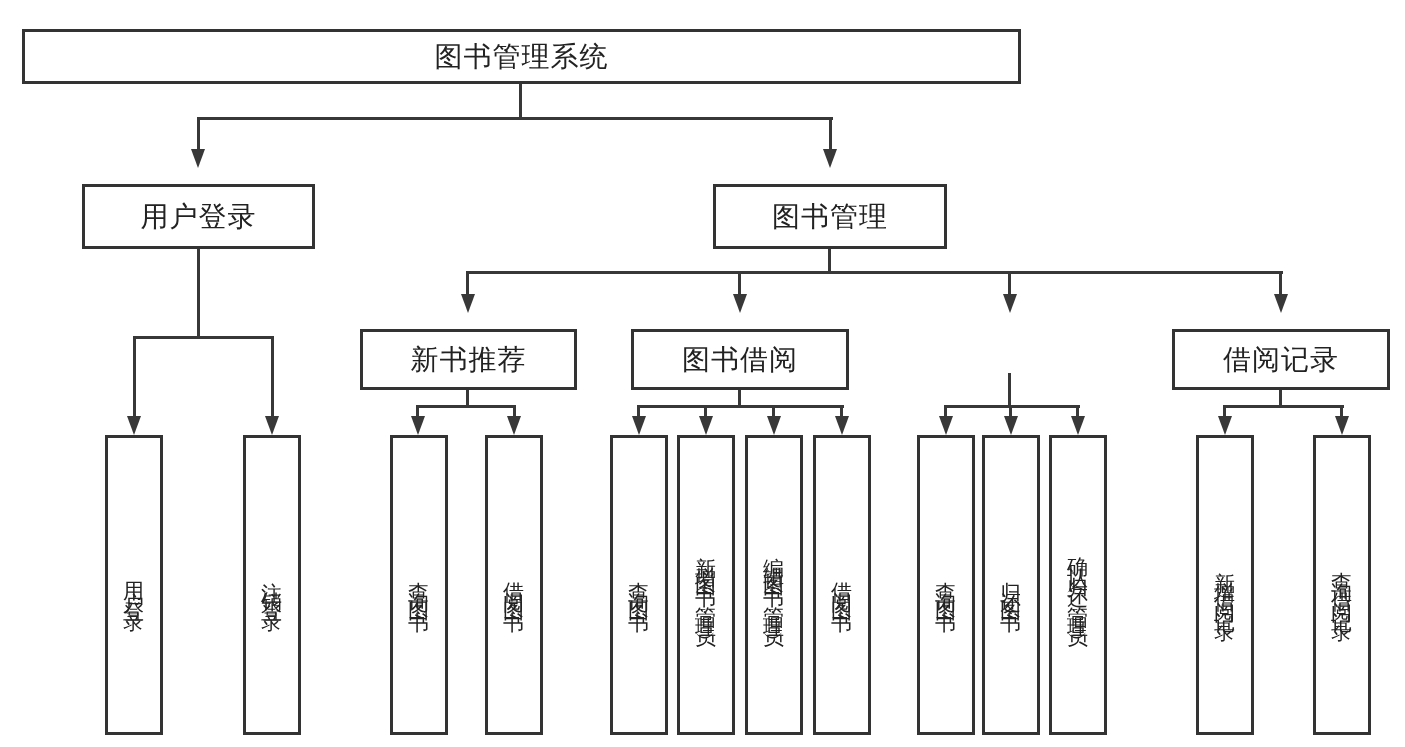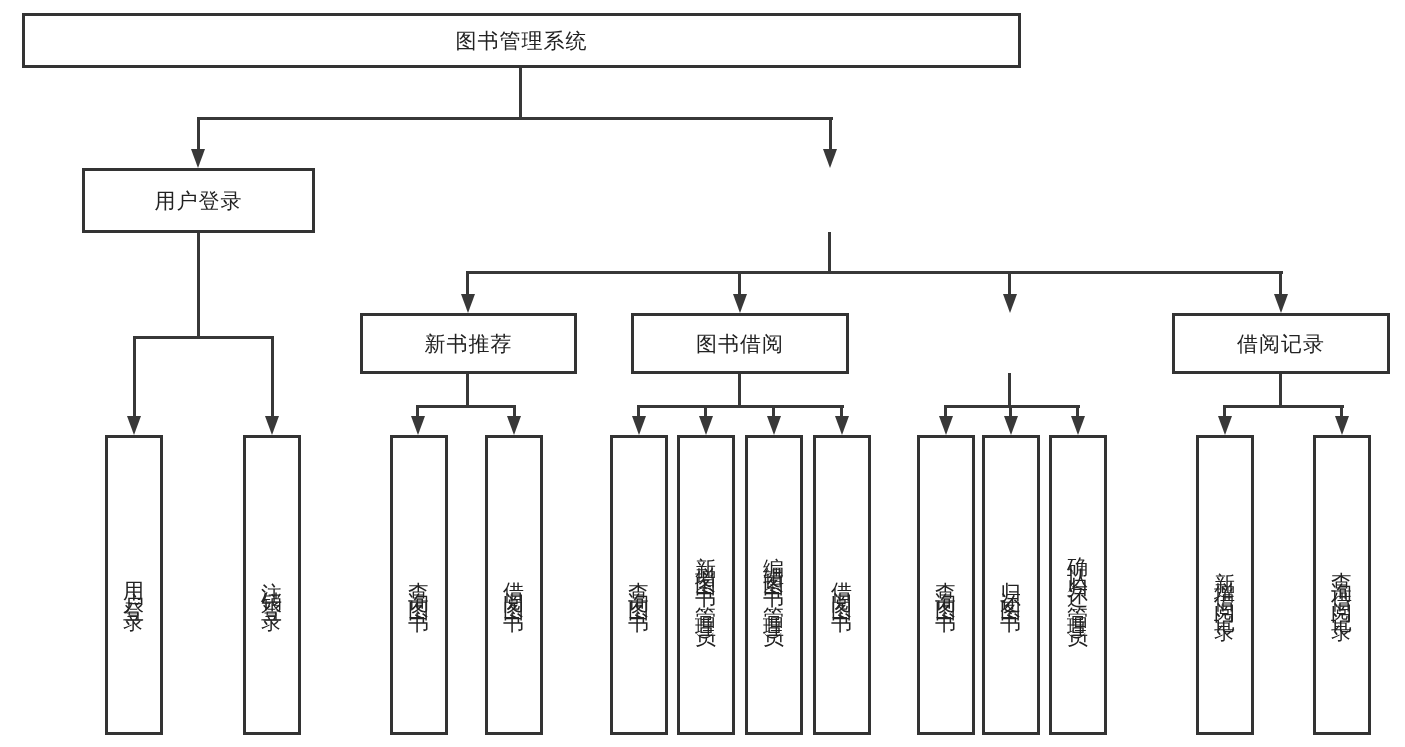--- a/index.html
+++ b/index.html
@@ -7,21 +7,21 @@
   #stage {
     position:relative; width:1405px; height:747px;
     background:#ffffff; overflow:hidden;
   }
   .box {
     position:absolute; box-sizing:border-box;
     background:#ffffff; border:3px solid #333333;
     display:flex; align-items:center; justify-content:center;
     color:#222222; z-index:2;
   }
-  .hbox { font-size:21px; letter-spacing:1px; }
+  .hbox { font-size:28px; letter-spacing:1px;margin-top:16px; }
   .vbox {
     writing-mode:vertical-rl; text-orientation:mixed;
     font-size:21px; letter-spacing:10px; line-height:1;
     overflow:hidden;
   }
   .hline { position:absolute; height:3px; background:#383838; z-index:1; }
   .vline { position:absolute; width:3px;  background:#383838; z-index:1; }
   .arrow {
     position:absolute; width:0; height:0; z-index:1;
     border-left:7px solid transparent;
@@ -42,20 +42,21 @@
   <div class="box hbox" style="left:22px;top:13px;width:999px;height:55px;">图书管理系统</div>
 
   <div class="vline" style="left:519px;top:67px;height:51px;"></div>
   <div class="hline" style="left:197px;top:117px;width:636px;"></div>
   <div class="vline" style="left:197px;top:117px;height:33px;"></div>
   <div class="arrow" style="left:191px;top:149px;"></div>
   <div class="vline" style="left:829px;top:117px;height:33px;"></div>
   <div class="arrow" style="left:823px;top:149px;"></div>
 
   <div class="box hbox" style="left:82px;top:168px;width:233px;height:65px;">用户登录</div>
+  <div class="box hbox" style="left:713px;top:168px;width:234px;height:65px;">图书管理</div>
 
   <div class="vline" style="left:197px;top:232px;height:106px;"></div>
   <div class="hline" style="left:133px;top:336px;width:141px;"></div>
   <div class="vline" style="left:133px;top:336px;height:81px;"></div>
   <div class="arrow" style="left:127px;top:416px;"></div>
   <div class="vline" style="left:271px;top:336px;height:81px;"></div>
   <div class="arrow" style="left:265px;top:416px;"></div>
 
   <div class="vline" style="left:828px;top:232px;height:41px;"></div>
   <div class="hline" style="left:466px;top:271px;width:817px;"></div>

